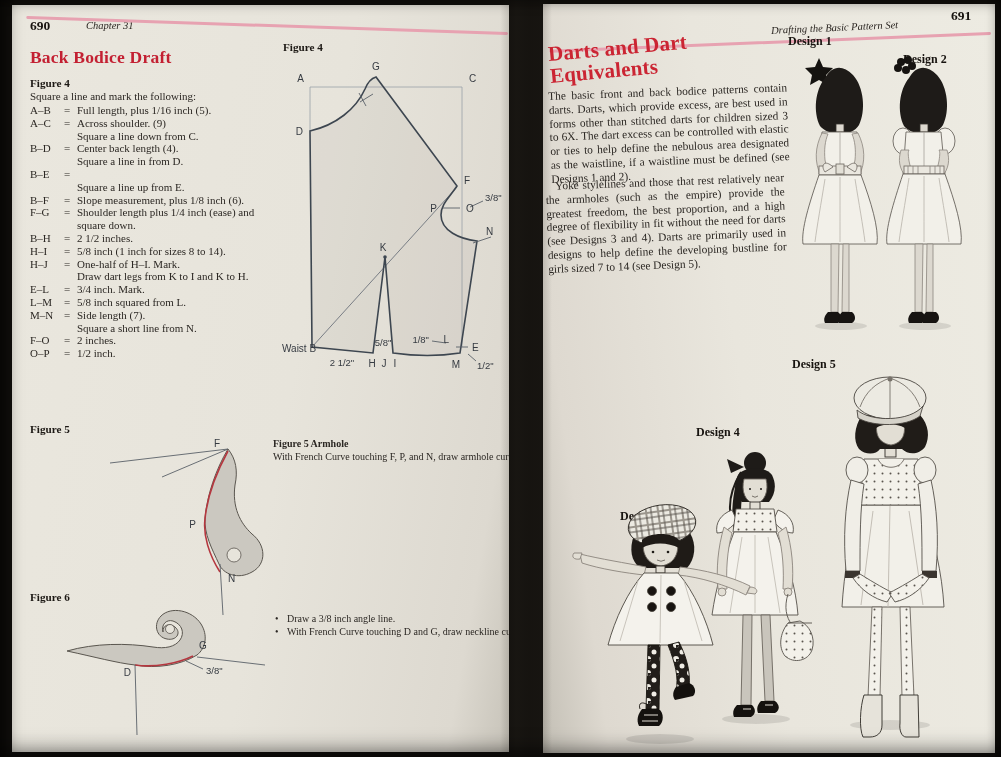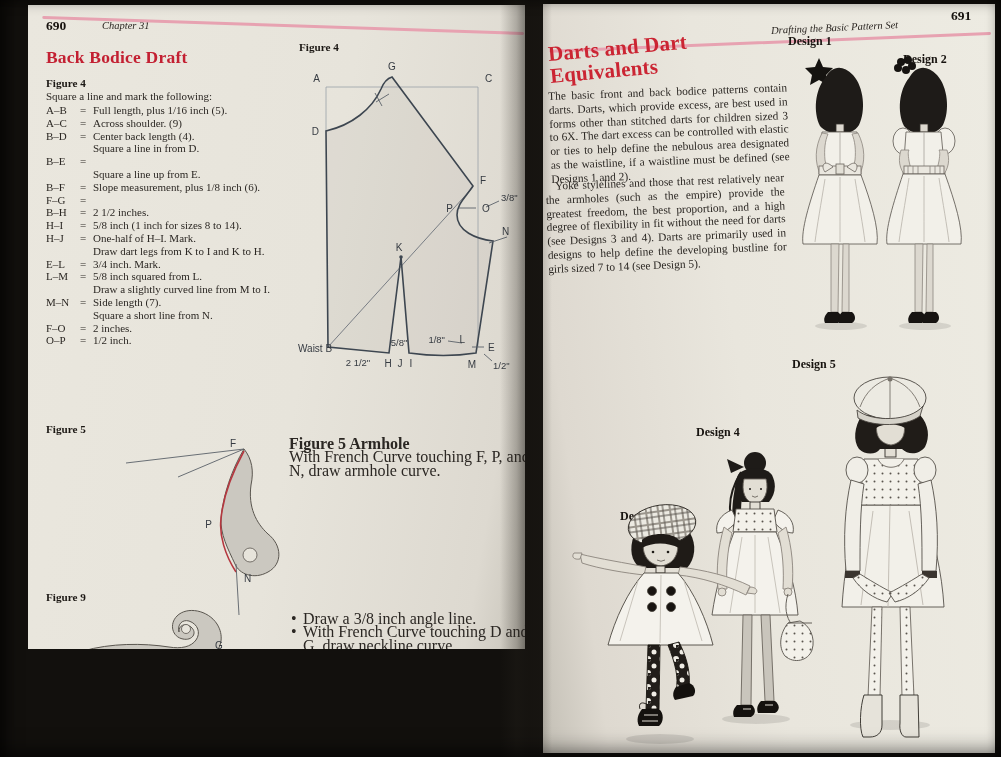--- a/index.html
+++ b/index.html
@@ -1,21 +1,21 @@
 <!DOCTYPE html>
 <html><head>
 <meta charset="utf-8">
 <style>
   * { margin:0; padding:0; box-sizing:border-box; }
   html,body { width:1001px; height:757px; overflow:hidden; background:#12100d;
               font-family:"Liberation Serif", serif; }
   .book { position:relative; width:1001px; height:757px; background:#12100d; }
 
   .page { position:absolute; overflow:hidden; }
-  .page-left  { left:28px; top:5px; width:497px; height:644px;
+  .page-left  { left:12px; top:5px; width:497px; height:747px;
     background:linear-gradient(100deg,#eae7de 0%,#e7e4db 55%,#ddd9d0 90%,#c7c3b9 100%); }
   .page-right { left:543px; top:4px; width:452px; height:749px;
     background:linear-gradient(262deg,#edebe2 0%,#e9e6dd 55%,#ded9d0 88%,#c3bfb5 100%); }
   .gutter { position:absolute; left:500px; top:0; width:52px; height:757px; z-index:5;
     background:linear-gradient(90deg, rgba(40,36,30,0) 0%, rgba(40,36,30,0.28) 32%,
       rgba(25,22,18,0.58) 55%, rgba(40,36,30,0.22) 78%, rgba(40,36,30,0) 100%); }
   .vignette { position:absolute; inset:0; z-index:9; pointer-events:none;
     box-shadow: inset 0 -16px 20px -10px rgba(0,0,0,0.55),
                 inset 0 10px 14px -9px rgba(0,0,0,0.45),
                 inset 16px 0 18px -12px rgba(0,0,0,0.65),
@@ -29,21 +29,21 @@
 
   .abs { position:absolute; }
   .title-red { color:#c32032; font-weight:bold; font-size:17.5px; letter-spacing:0.2px; }
   .figh { font-weight:bold; font-size:11.2px; color:#1c1814; font-family:"Liberation Serif",serif; }
   .body-txt { font-size:11px; line-height:12.9px; color:#2b2723; }
 
   .steps { width:243px; font-size:11px; line-height:12.8px; color:#2b2723; }
   .srow { display:grid; grid-template-columns:34px 13px 1fr; }
   .srow .st { text-align:left; }
 
-  .cap { width:252px; font-size:16px; line-height:13.4px; color:#2b2723; }
+  .cap { width:252px; font-size:10px; line-height:13.4px; color:#2b2723; }
   .cap-t { font-weight:bold; }
   .cap ul { list-style:none; }
   .cap li { padding-left:14px; position:relative; }
   .cap li::before { content:"•"; position:absolute; left:2px; }
 
   .rp-heading { color:#cb2533; font-weight:bold; font-size:21px; line-height:21.5px;
     transform:rotate(-5.2deg); transform-origin:left bottom; letter-spacing:0.2px; }
   .para { width:239px; font-size:11.4px; line-height:13.8px; text-align:justify;
     color:#2b2723; transform:rotate(-2.1deg); transform-origin:left top; }
   .p2 { text-indent:10px; }
@@ -80,20 +80,25 @@
         <span class="sk">A–B</span>
         <span class="se">=</span>
         <span class="st">Full length, plus 1/16 inch (5).</span>
       </div>
         <div class="srow">
         <span class="sk">A–C</span>
         <span class="se">=</span>
         <span class="st">Across shoulder. (9)</span>
       </div>
         <div class="srow">
+        <span class="sk"></span>
+        <span class="se"></span>
+        <span class="st">Square a line down from C.</span>
+      </div>
+        <div class="srow">
         <span class="sk">B–D</span>
         <span class="se">=</span>
         <span class="st">Center back length (4).</span>
       </div>
         <div class="srow">
         <span class="sk"></span>
         <span class="se"></span>
         <span class="st">Square a line in from D.</span>
       </div>
         <div class="srow">
@@ -106,20 +111,21 @@
         <span class="st">Square a line up from E.</span>
       </div>
         <div class="srow">
         <span class="sk">B–F</span>
         <span class="se">=</span>
         <span class="st">Slope measurement, plus 1/8 inch (6).</span>
       </div>
         <div class="srow">
         <span class="sk">F–G</span>
         <span class="se">=</span>
+        <span class="st">Shoulder length plus 1/4 inch (ease) and square down.</span>
       </div>
         <div class="srow">
         <span class="sk">B–H</span>
         <span class="se">=</span>
         <span class="st">2 1/2 inches.</span>
       </div>
         <div class="srow">
         <span class="sk">H–I</span>
         <span class="se">=</span>
         <span class="st">5/8 inch (1 inch for sizes 8 to 14).</span>
@@ -136,25 +142,20 @@
       </div>
         <div class="srow">
         <span class="sk">E–L</span>
         <span class="se">=</span>
         <span class="st">3/4 inch. Mark.</span>
       </div>
         <div class="srow">
         <span class="sk">L–M</span>
         <span class="se">=</span>
         <span class="st">5/8 inch squared from L.</span>
-      </div>
-        <div class="srow">
-        <span class="sk"></span>
-        <span class="se"></span>
-        <span class="st">Draw a slightly curved line from M to I.</span>
       </div>
         <div class="srow">
         <span class="sk">M–N</span>
         <span class="se">=</span>
         <span class="st">Side length (7).</span>
       </div>
         <div class="srow">
         <span class="sk"></span>
         <span class="se"></span>
         <span class="st">Square a short line from N.</span>
@@ -180,21 +181,21 @@
         C166,112 167,131 152,139 C138,147 123,141 119,131
         C112,116 104,101 105,85 C107,62 116,36 128,16 Z"></path>
       <circle class="hole" cx="134" cy="122" r="7"></circle>
       <path class="redline" d="M128,18 C116,40 107,64 105,86 C103,102 109,122 120,139"></path>
       <line class="thin" x1="120" y1="131" x2="123" y2="182"></line>
       <text class="lbl" x="120" y="14" text-anchor="end">F</text>
       <text class="lbl" x="96" y="95" text-anchor="end">P</text>
       <text class="lbl" x="128" y="149">N</text>
     </svg>
 
-    <div class="abs figh" style="left:18px; top:586px;">Figure 9</div>
+    <div class="abs figh" style="left:18px; top:586px;">Figure 6</div>
 
     <svg class="abs" style="left:43px; top:594px;" width="215" height="140" viewBox="0 0 215 140">
       <line class="thin" x1="142" y1="58" x2="210" y2="66"></line>
       <path class="fc" d="M12,52 C40,58 62,64 80,66 C102,70 126,66 142,56
         C151,49 153,36 146,25 C137,11 116,7 106,17 C98,25 101,38 112,40
         C121,42 127,34 120,28 C114,23 107,27 108,33 C106,26 111,20 118,22
         C127,25 130,34 125,41 C120,48 110,50 98,48 C72,44 40,44 12,52 Z"></path>
       <circle class="hole" cx="115" cy="30" r="4.5"></circle>
       <path class="redline" d="M80,66 C100,69 124,64 138,57"></path>
       <line class="thin" x1="80" y1="66" x2="82" y2="136"></line>

